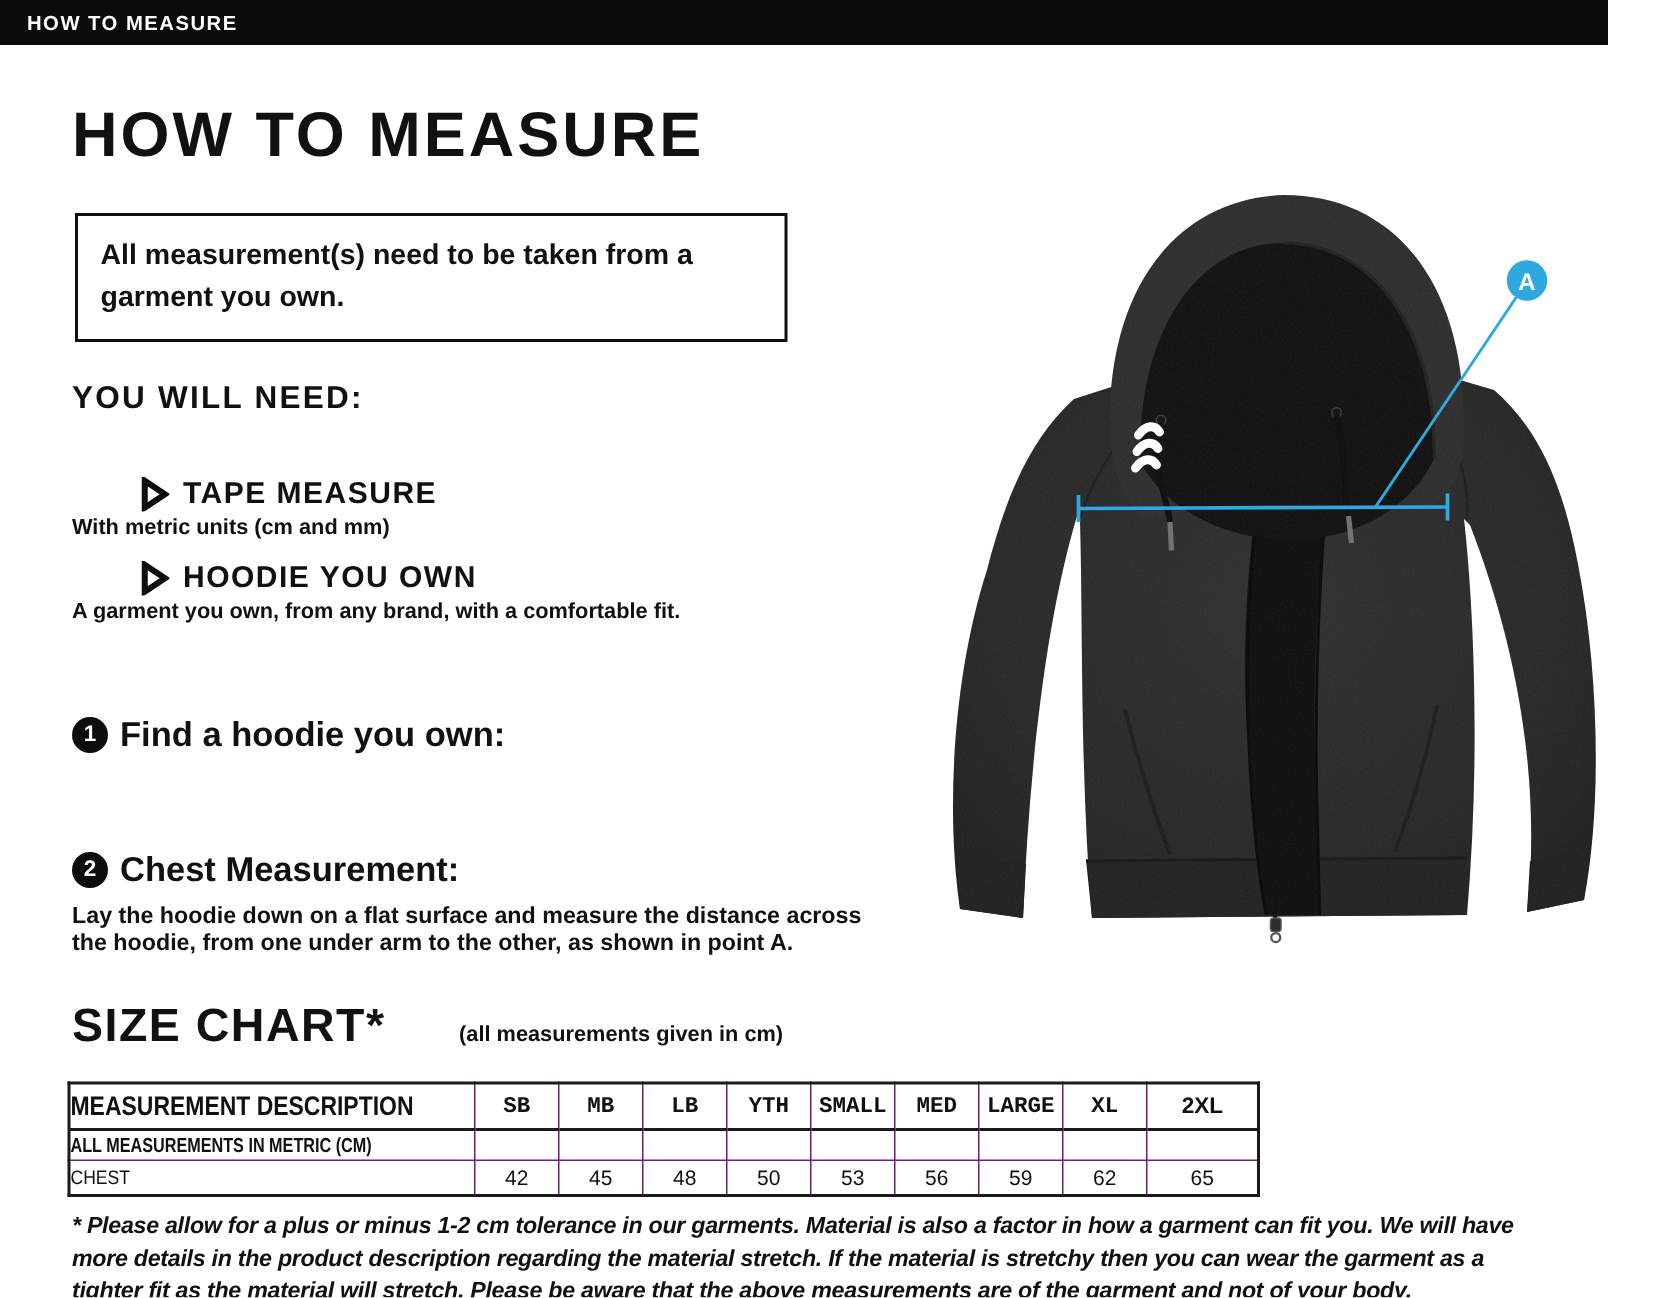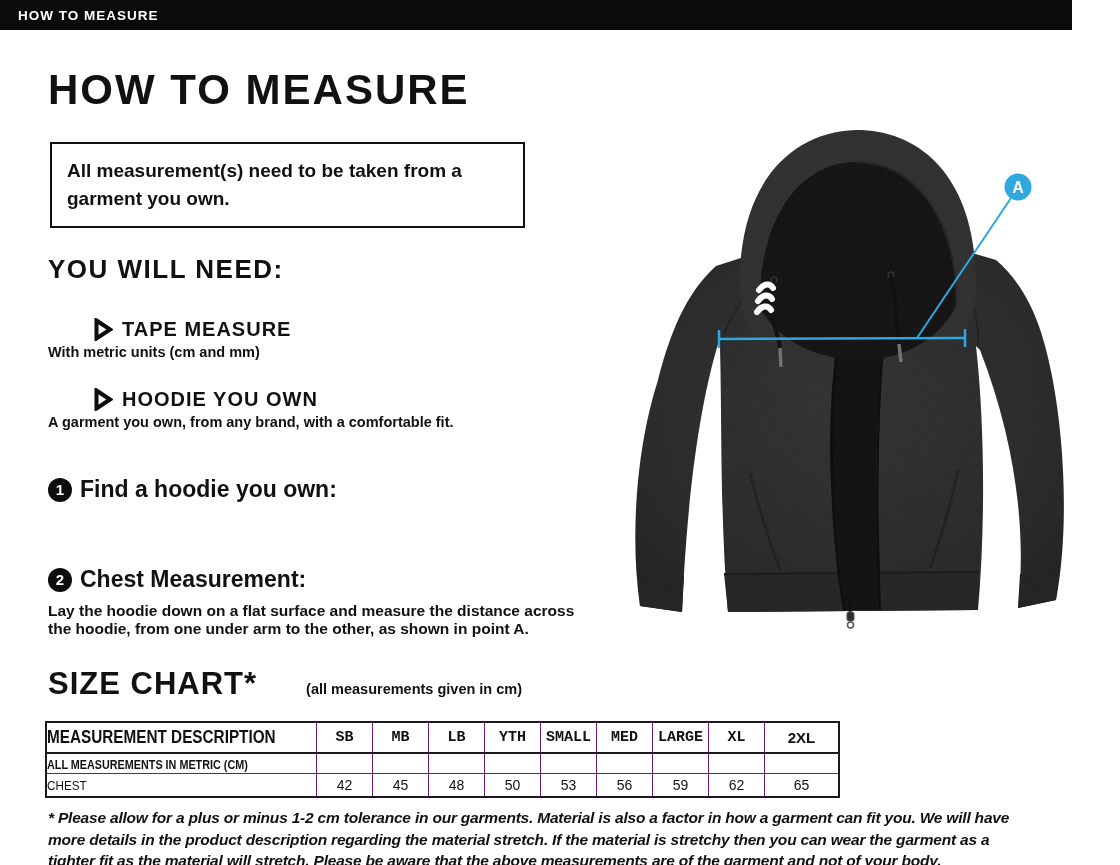--- a/index.html
+++ b/index.html
@@ -11,24 +11,24 @@
           display:flex;align-items:center;justify-content:space-between;}
   .topbar-title{color:#fff;font-size:13.5px;font-weight:bold;letter-spacing:1px;margin-left:18px;}
   .topbar-logo{margin-right:10px;display:flex;flex-direction:column;align-items:center;}
   .topbar-brand{color:#fff;font-size:4.5px;font-weight:bold;letter-spacing:1.2px;margin-top:1px;}
 
   
   .h1{position:absolute;left:48px;top:66px;font-size:42px;font-weight:bold;letter-spacing:2px;}
   .note-box{position:absolute;left:50px;top:142px;width:441px;border:2.5px solid #111;
             padding:13px 15px;font-size:19px;font-weight:bold;line-height:28px;}
   .note-line{white-space:nowrap;}
-  .ywn{position:absolute;left:48px;top:254px;font-size:26px;font-weight:bold;letter-spacing:1.5px;text-align:center;}
+  .ywn{position:absolute;left:48px;top:254px;font-size:21px;font-weight:bold;letter-spacing:1.5px;text-align:center;}
 
   .need-item{position:absolute;left:48px;}
-  .need-item.n1{top:318px;} .need-item.n2{top:388px;}
+  .need-item.n1{top:318px;} .need-item.n2{top:374px;}
   .need-head{display:flex;align-items:center;gap:9px;padding-left:46px;}
   .need-title{font-size:20px;font-weight:bold;letter-spacing:1px;}
   .need-desc{font-size:14.5px;font-weight:bold;margin-top:3px;white-space:nowrap;}
 
   .step{position:absolute;left:48px;}
   .step.s1{top:476px;} .step.s2{top:566px;}
   .step-head{display:flex;align-items:center;gap:8px;}
   .step-num{width:24px;height:24px;border-radius:50%;background:#0d0d0d;color:#fff;
             display:flex;align-items:center;justify-content:center;font-size:15px;font-weight:bold;}
   .step-title{font-size:23px;font-weight:bold;}

